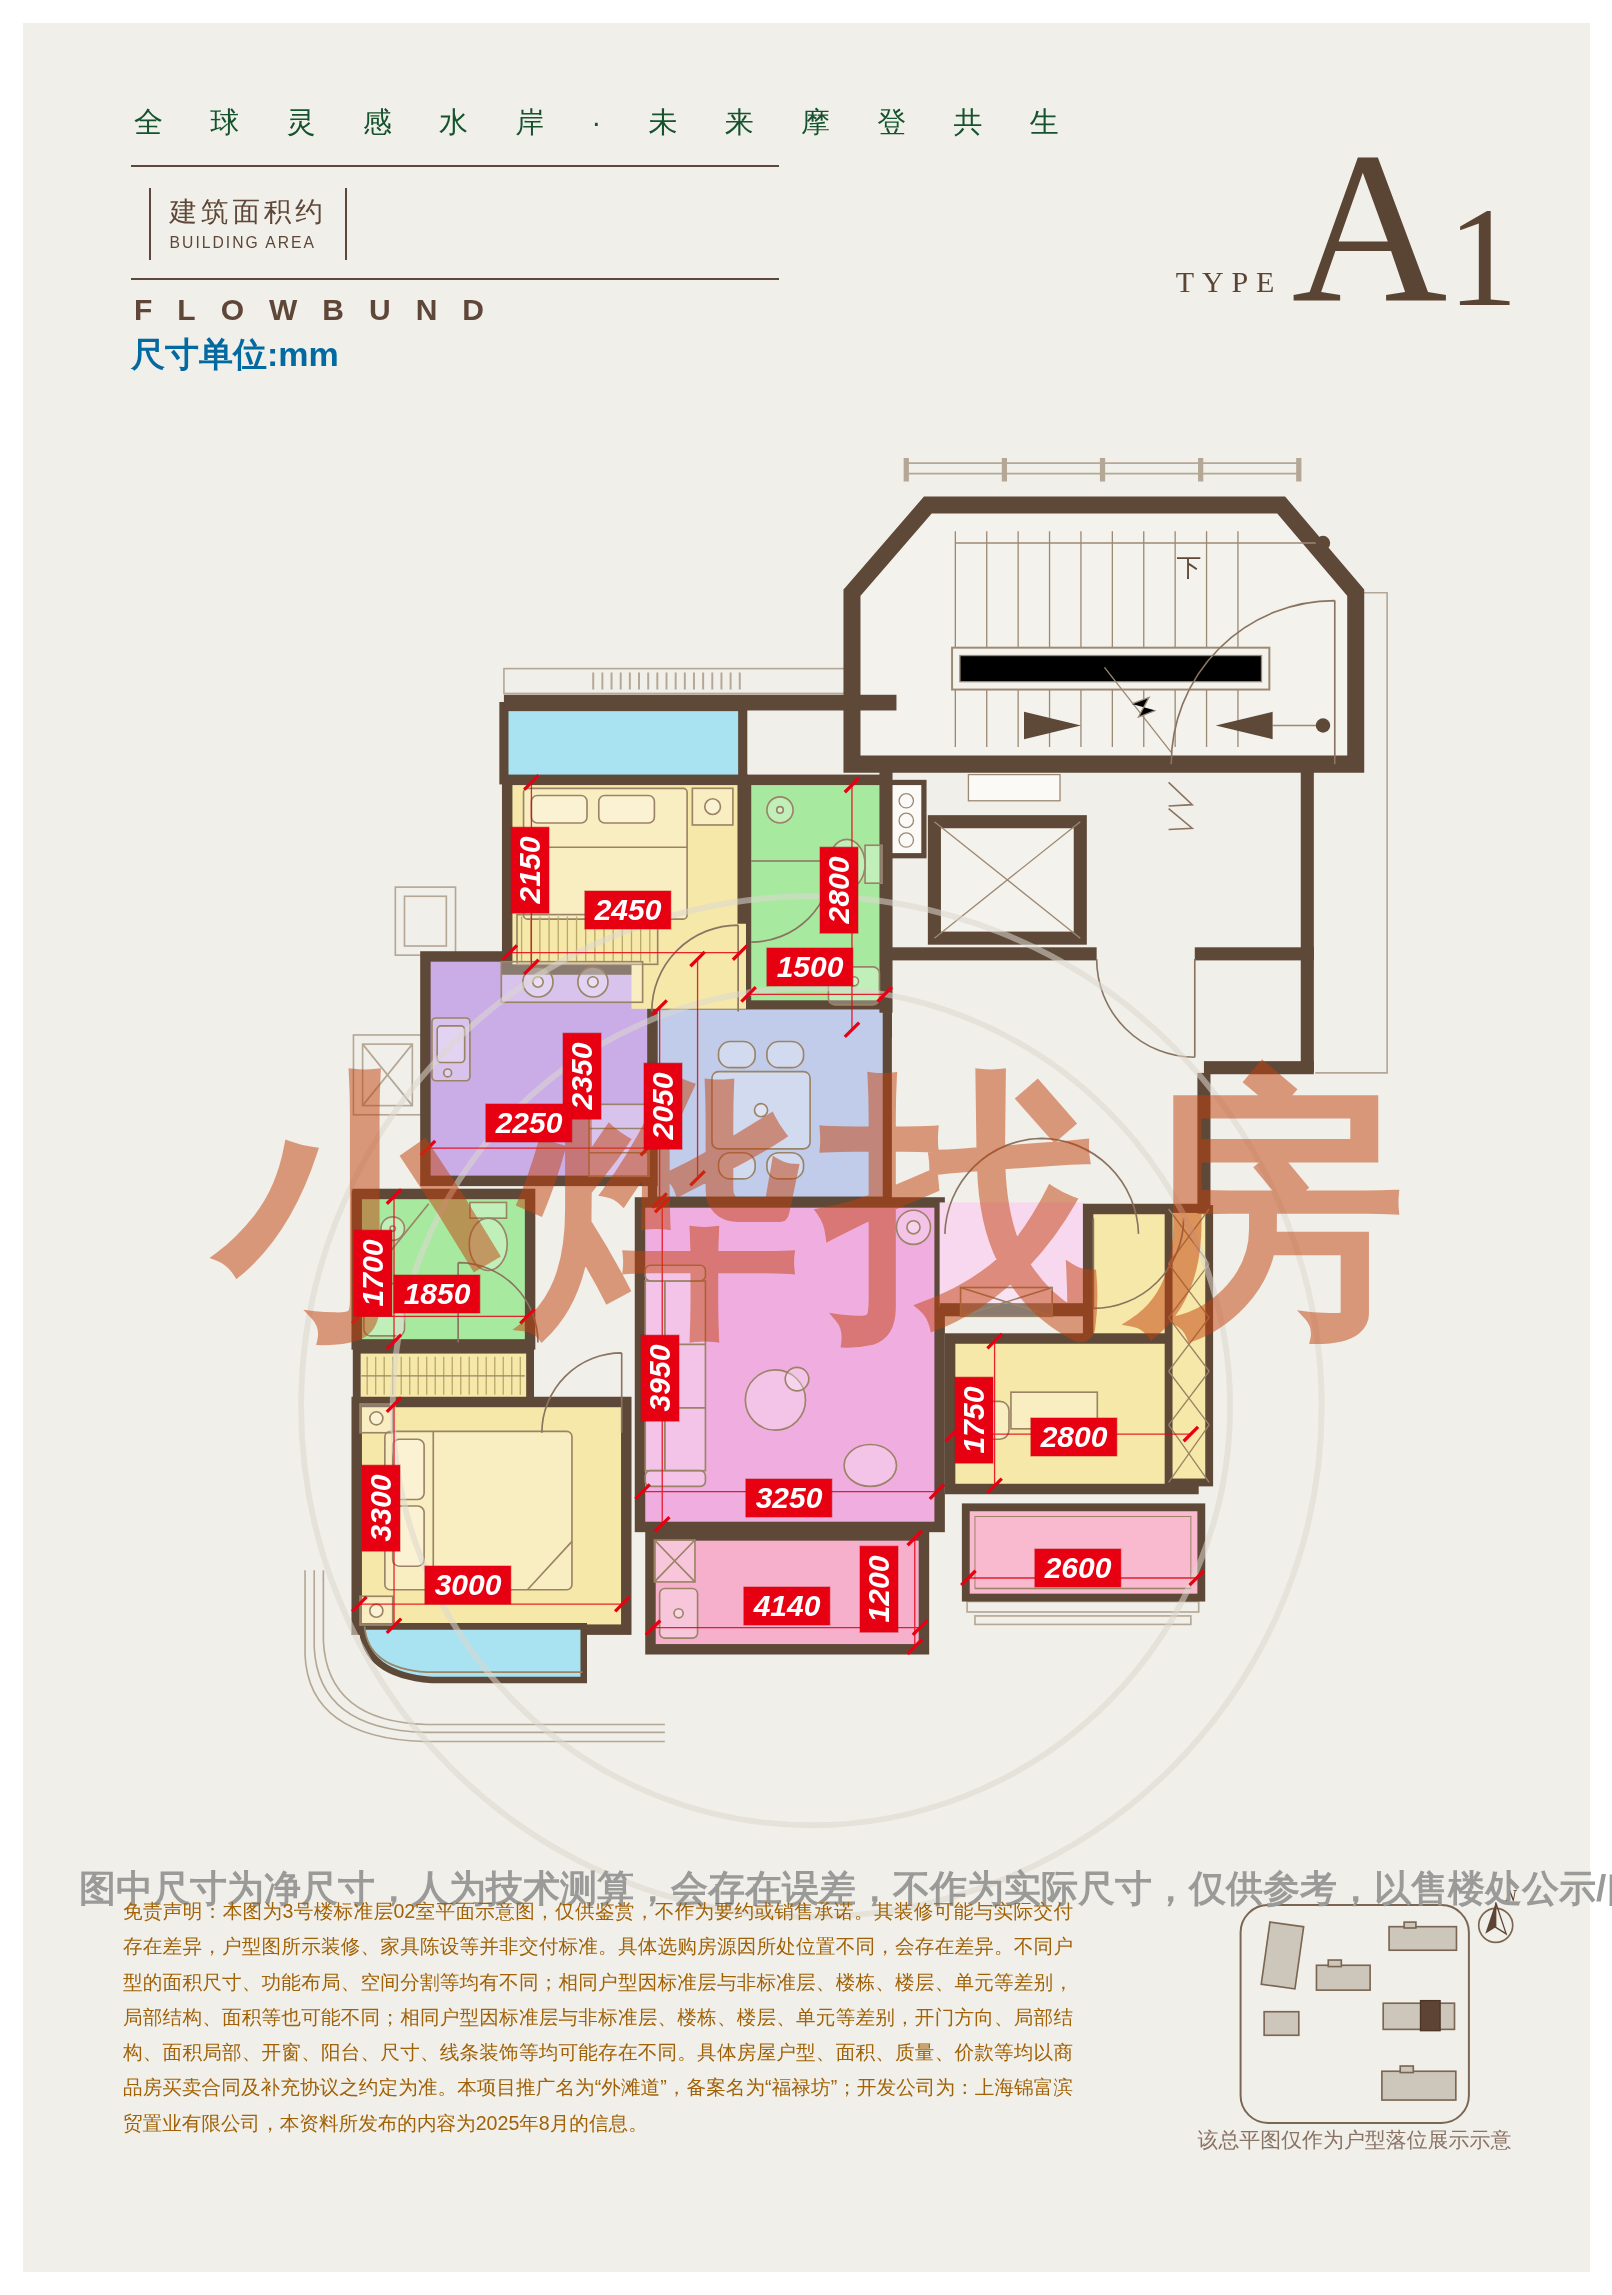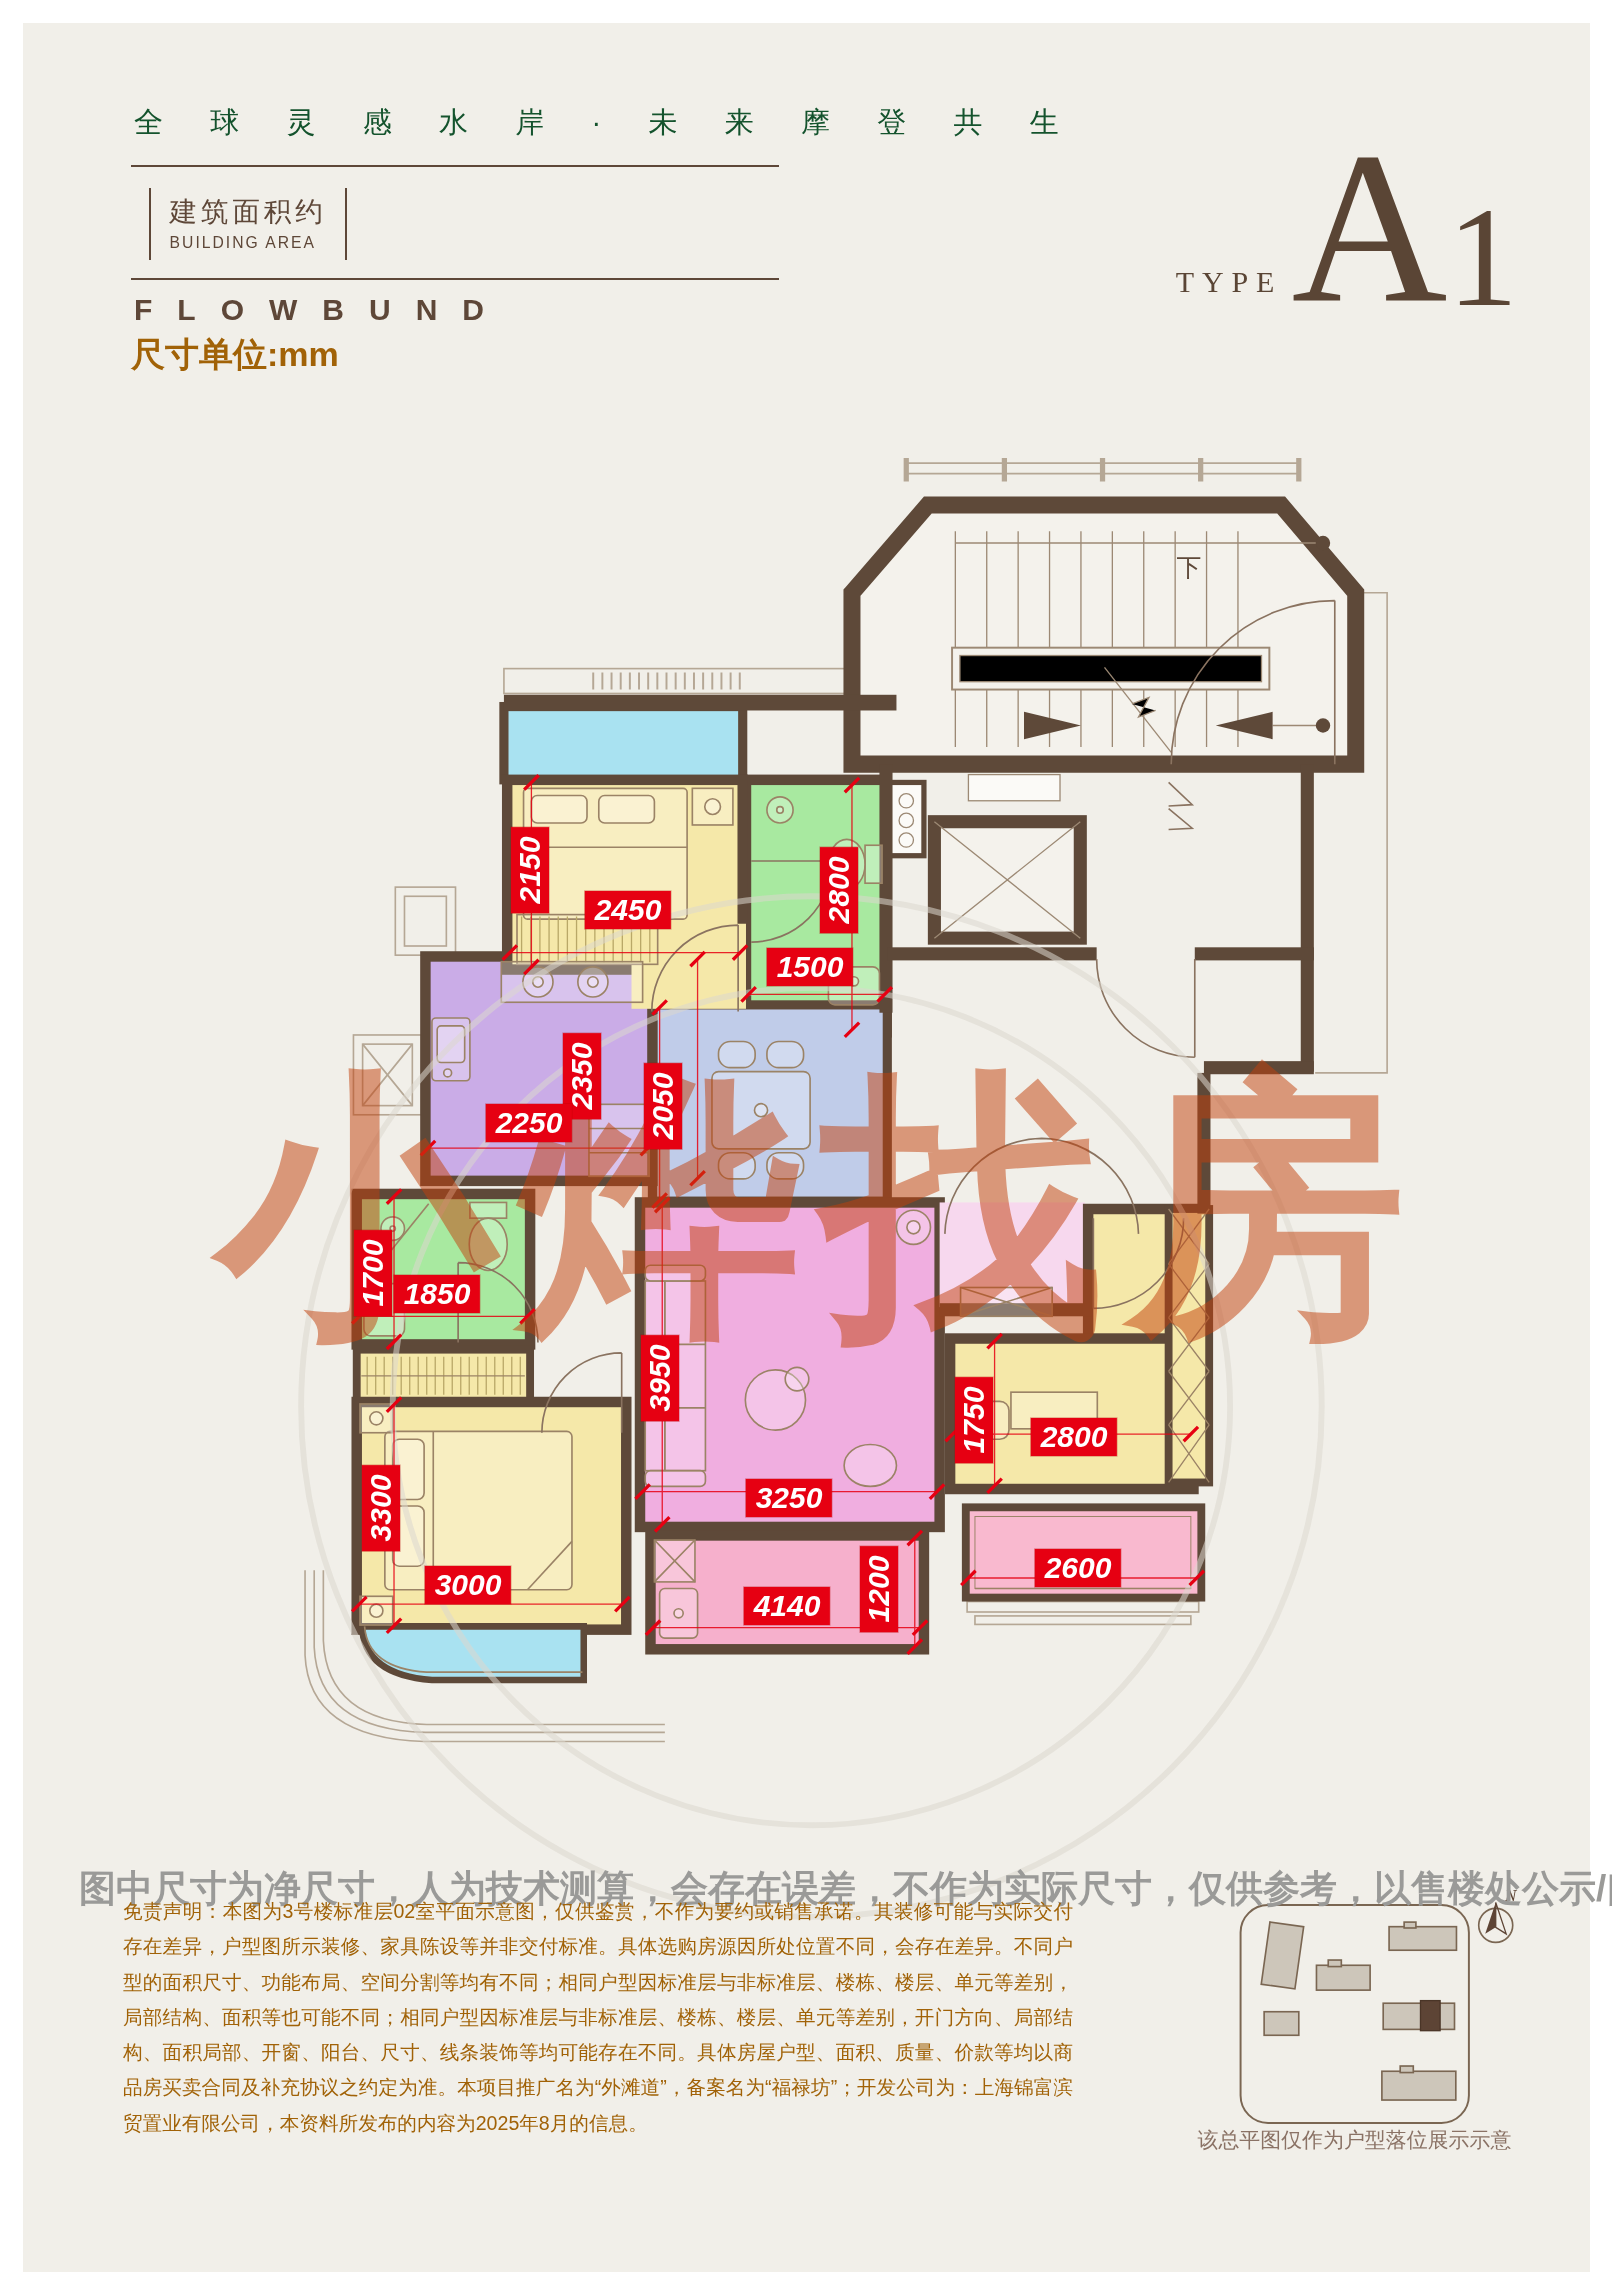--- a/index.html
+++ b/index.html
@@ -12,21 +12,21 @@
   .hr{height:2px;background:#5e4738;}
   .header-row{left:131px;top:175px;width:648px;height:98px;display:flex;align-items:center;}
   .h-title{font-size:62px;font-weight:400;letter-spacing:3.9px;white-space:nowrap;}
   .vsep{width:2px;height:72px;background:#5e4738;margin:0 18.3px;}
   .area-block{display:flex;flex-direction:column;justify-content:flex-end;line-height:1.25;}
   .area-cn{font-size:27.5px;letter-spacing:3.9px;}
   .area-en{font-size:15.7px;letter-spacing:2px;margin-top:3.9px;}
   .area-val{font-size:73px;font-weight:400;letter-spacing:1.3px;white-space:nowrap;}
   .area-val sup{font-size:38px;vertical-align:36px;}
   .brand{left:134px;top:293px;font-size:30px;letter-spacing:25px;font-weight:600;white-space:nowrap;}
-  .unitnote{left:131px;top:332px;font-size:34px;font-weight:700;color:#a16207;white-space:nowrap;}
+  .unitnote{left:131px;top:332px;font-size:34px;font-weight:700;color:#0369a1;white-space:nowrap;}
   .typebox{left:1217px;top:100px;width:301px;height:216px;display:flex;align-items:flex-end;justify-content:flex-end;
            font-family:"Liberation Serif", serif;color:#5a4535;}
   .t-label{font-size:30px;letter-spacing:7.9px;margin:0 9.2px 17px 0;}
   .tA{font-size:216px;line-height:.82;}
   .t1{font-size:141px;line-height:.82;}
   
   .dim{position:absolute;transform:translate(-50%,-50%);background:#e60012;color:#ffffff;
        font-size:30px;font-weight:700;font-style:italic;padding:2px 9.8px;white-space:nowrap;
        box-shadow:0 0 0 0.7px rgba(180,0,0,.35);}
   .dim.v{transform:translate(-50%,-50%) rotate(-90deg);}

